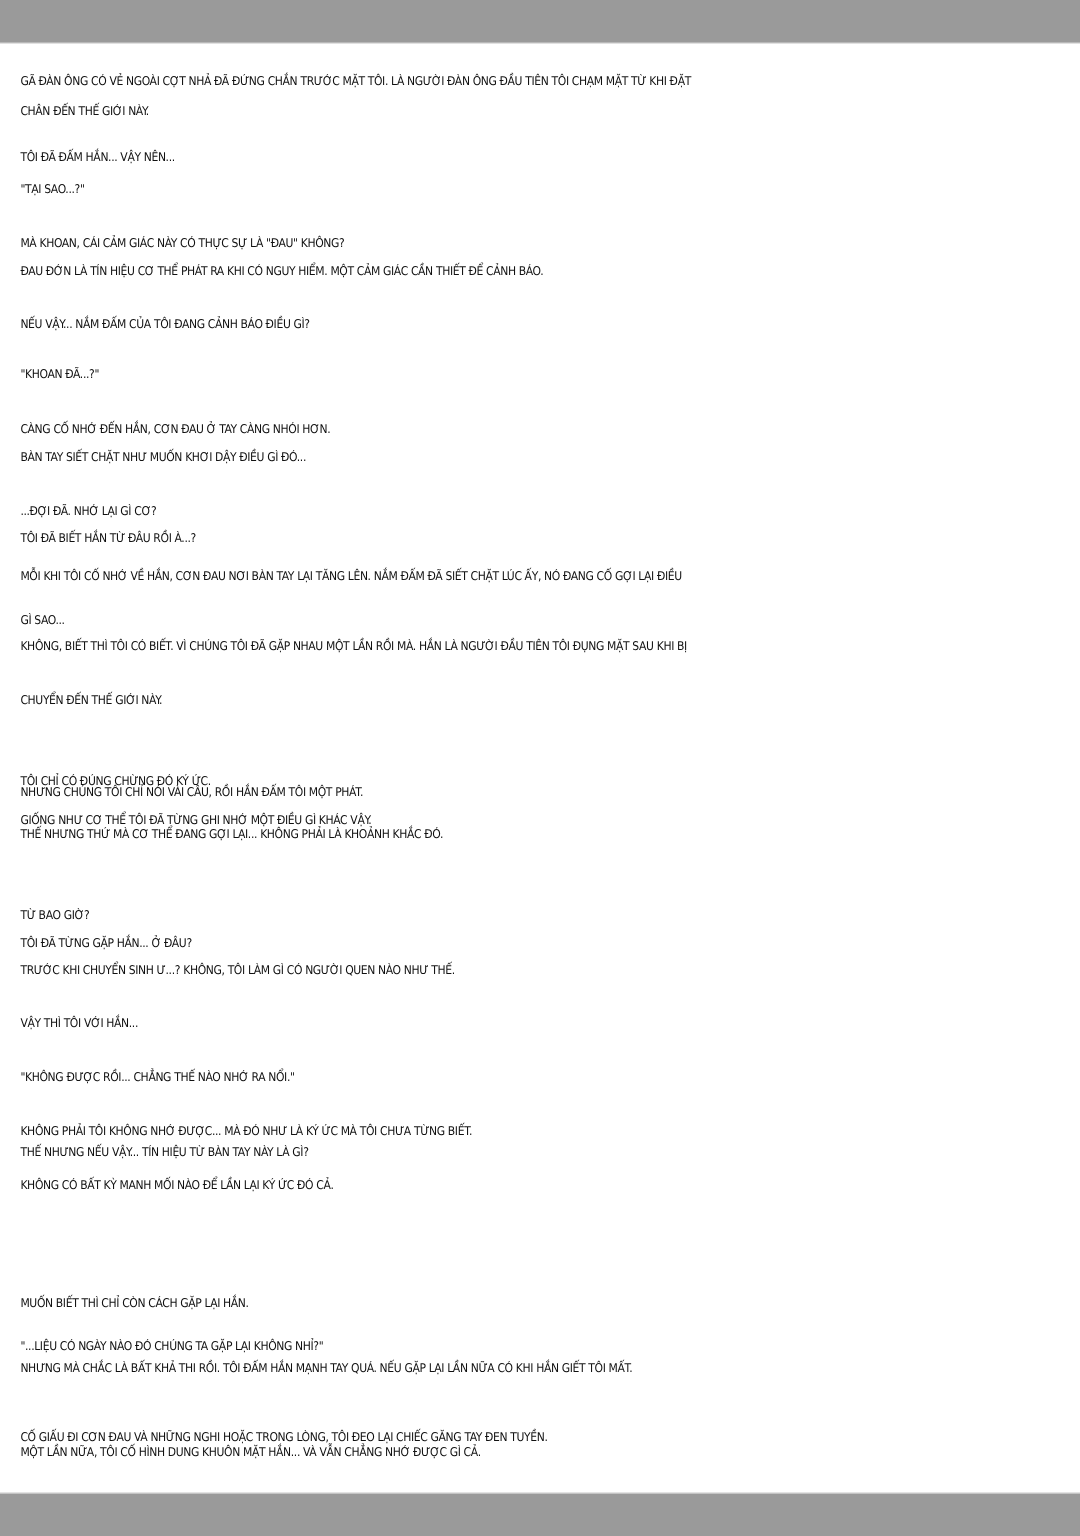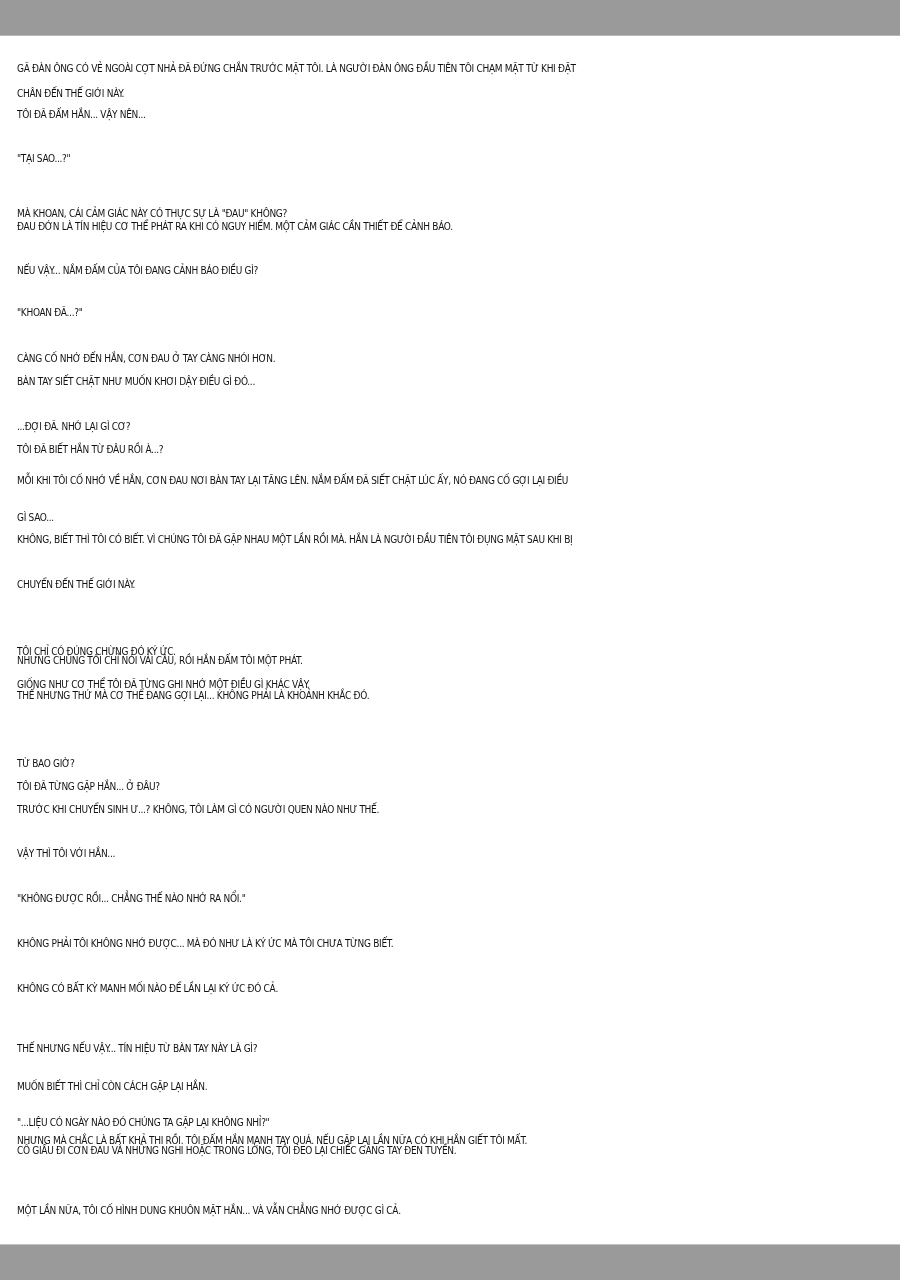--- a/index.html
+++ b/index.html
@@ -26,23 +26,23 @@
     }
   </style>
 </head>
 <body>
 
 <div class="bar-top"></div>
 
 <div class="page">
   <div class="line" style="top:60px">Gã đàn ông có vẻ ngoài cợt nhả đã đứng chắn trước mặt tôi. Là người đàn ông đầu tiên tôi chạm mặt từ khi đặt</div>
   <div class="line" style="top:85px">chân đến thế giới này.</div>
-  <div class="line" style="top:106px">Tôi đã đấm hắn... vậy nên...</div>
+  <div class="line" style="top:123px">Tôi đã đấm hắn... vậy nên...</div>
   <div class="line" style="top:150px">"Tại sao...?"</div>
-  <div class="line" style="top:205px">Mà khoan, cái cảm giác này có thực sự là "đau" không?</div>
+  <div class="line" style="top:195px">Mà khoan, cái cảm giác này có thực sự là "đau" không?</div>
   <div class="line" style="top:218px">Đau đớn là tín hiệu cơ thể phát ra khi có nguy hiểm. Một cảm giác cần thiết để cảnh báo.</div>
   <div class="line" style="top:262px">Nếu vậy... nắm đấm của tôi đang cảnh báo điều gì?</div>
   <div class="line" style="top:304px">"Khoan đã...?"</div>
   <div class="line" style="top:350px">Càng cố nhớ đến hắn, cơn đau ở tay càng nhói hơn.</div>
   <div class="line" style="top:373px">Bàn tay siết chặt như muốn khơi dậy điều gì đó...</div>
   <div class="line" style="top:418px">...Đợi đã. Nhớ lại gì cơ?</div>
   <div class="line" style="top:441px">Tôi đã biết hắn từ đâu rồi à...?</div>
   <div class="line" style="top:472px">Mỗi khi tôi cố nhớ về hắn, cơn đau nơi bàn tay lại tăng lên. Nắm đấm đã siết chặt lúc ấy, nó đang cố gợi lại điều</div>
   <div class="line" style="top:509px">gì sao...</div>
   <div class="line" style="top:531px">Không, biết thì tôi có biết. Vì chúng tôi đã gặp nhau một lần rồi mà. Hắn là người đầu tiên tôi đụng mặt sau khi bị</div>
@@ -51,25 +51,25 @@
   <div class="line" style="top:643px">Tôi chỉ có đúng chừng đó ký ức.</div>
   <div class="line" style="top:687px">Thế nhưng thứ mà cơ thể đang gợi lại... không phải là khoảnh khắc đó.</div>
   <div class="line" style="top:676px">Giống như cơ thể tôi đã từng ghi nhớ một điều gì khác vậy.</div>
   <div class="line" style="top:755px">Từ bao giờ?</div>
   <div class="line" style="top:778px">Tôi đã từng gặp hắn... ở đâu?</div>
   <div class="line" style="top:801px">Trước khi chuyển sinh ư...? Không, tôi làm gì có người quen nào như thế.</div>
   <div class="line" style="top:845px">Vậy thì tôi với hắn...</div>
   <div class="line" style="top:890px">"Không được rồi... chẳng thế nào nhớ ra nổi."</div>
   <div class="line" style="top:935px">Không phải tôi không nhớ được... mà đó như là ký ức mà tôi chưa từng biết.</div>
   <div class="line" style="top:980px">Không có bất kỳ manh mối nào để lần lại ký ức đó cả.</div>
-  <div class="line" style="top:1040px">Thế nhưng nếu vậy... tín hiệu từ bàn tay này là gì?</div>
+  <div class="line" style="top:952px">Thế nhưng nếu vậy... tín hiệu từ bàn tay này là gì?</div>
   <div class="line" style="top:1078px">Muốn biết thì chỉ còn cách gặp lại hắn.</div>
   <div class="line" style="top:1132px">Nhưng mà chắc là bất khả thi rồi. Tôi đấm hắn mạnh tay quá. Nếu gặp lại lần nữa có khi hắn giết tôi mất.</div>
   <div class="line" style="top:1114px">"...Liệu có ngày nào đó chúng ta gặp lại không nhỉ?"</div>
-  <div class="line" style="top:1142px">Cố giấu đi cơn đau và những nghi hoặc trong lòng, tôi đeo lại chiếc găng tay đen tuyền.</div>
+  <div class="line" style="top:1190px">Cố giấu đi cơn đau và những nghi hoặc trong lòng, tôi đeo lại chiếc găng tay đen tuyền.</div>
   <div class="line" style="top:1202px">Một lần nữa, tôi cố hình dung khuôn mặt hắn... và vẫn chẳng nhớ được gì cả.</div>
 </div>
 
 <div class="bar-bottom"></div>
 
 <style>
   .page .line { left: 17px; }
 </style>
 
 </body></html>

